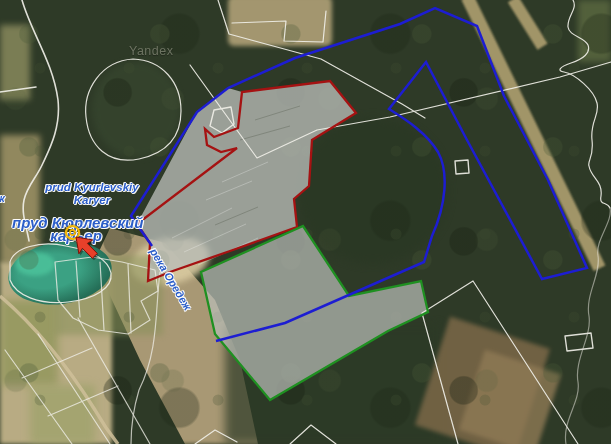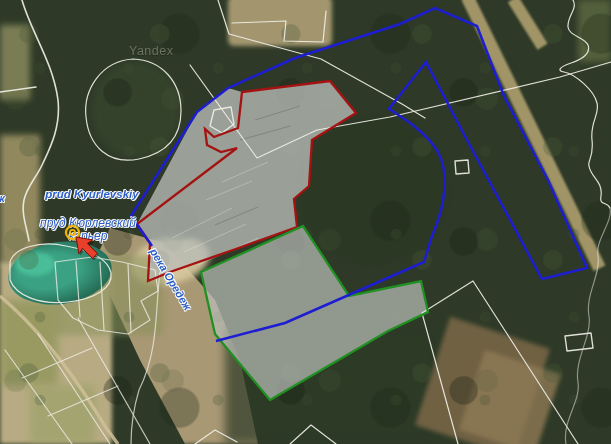--- a/index.html
+++ b/index.html
@@ -87,24 +87,25 @@
     </g>
 
     <g fill="none" stroke-linejoin="miter">
       <path stroke-width="2.3" d="M148,281 L170,272 L230,251 L297,227 L294,199 L309,186 L312,140 L356,113 L330,81 L242,92 L238,128 L214,137 L205,129 L207,145 L221,152 L237,148 L137,224 L150,243 Z" stroke="#a51212"></path>
       <path stroke-width="2.3" d="M201,272 L303,226 L349,296 L421,281 L428,312 L388,331 L270,400 L215,334 Z" stroke="#1f9021"></path>
       <path stroke-width="2.5" d="M152,246 L131,216 L197,112 L228,88 L295,58 L400,24 L435,8 L477,26 L504,96 L548,180 L587,268 L542,279 L467,140 L426,62 L389,109 C398,115 425,130 438,152 C449,172 446,205 432,236 L424,262 L285,323 L216,341" stroke="#1d1dd2"></path>
     </g>
   </svg>
 
   <div class="labels" style="position:absolute;left:0;top:0;width:611px;height:444px;">
-    <div class="lbl lbl-center" style="left:28px;top:188px;width:128px;font-size:11.5px;line-height:12.5px;">
+    <div class="lbl lbl-center" style="left:28px;top:181px;width:128px;font-size:11.5px;line-height:12.5px;">
       <div>prud Kyurlevskiy</div>
+      <div>Karyer</div>
     </div>
-    <div class="lbl lbl-center" style="left:24px;top:217px;width:128px;font-size:12px;line-height:12.5px;font-weight:400;">
+    <div class="lbl lbl-center" style="left:12px;top:217px;width:128px;font-size:15px;line-height:12.5px;font-weight:700;">
       <div>пруд Кюрлевский</div>
       <div>карьер</div>
     </div>
     <div class="lbl" style="left:158px;top:246px;font-size:11px;transform:rotate(59deg);transform-origin:0 0;">река Оредеж</div>
     <div class="lbl" style="left:-3px;top:192px;font-size:10.5px;">ж</div>
     <div id="wm">Yandex</div>
   </div>
 
   <svg id="markers" width="611" height="444" viewBox="0 0 611 444">
     <g fill="none">

